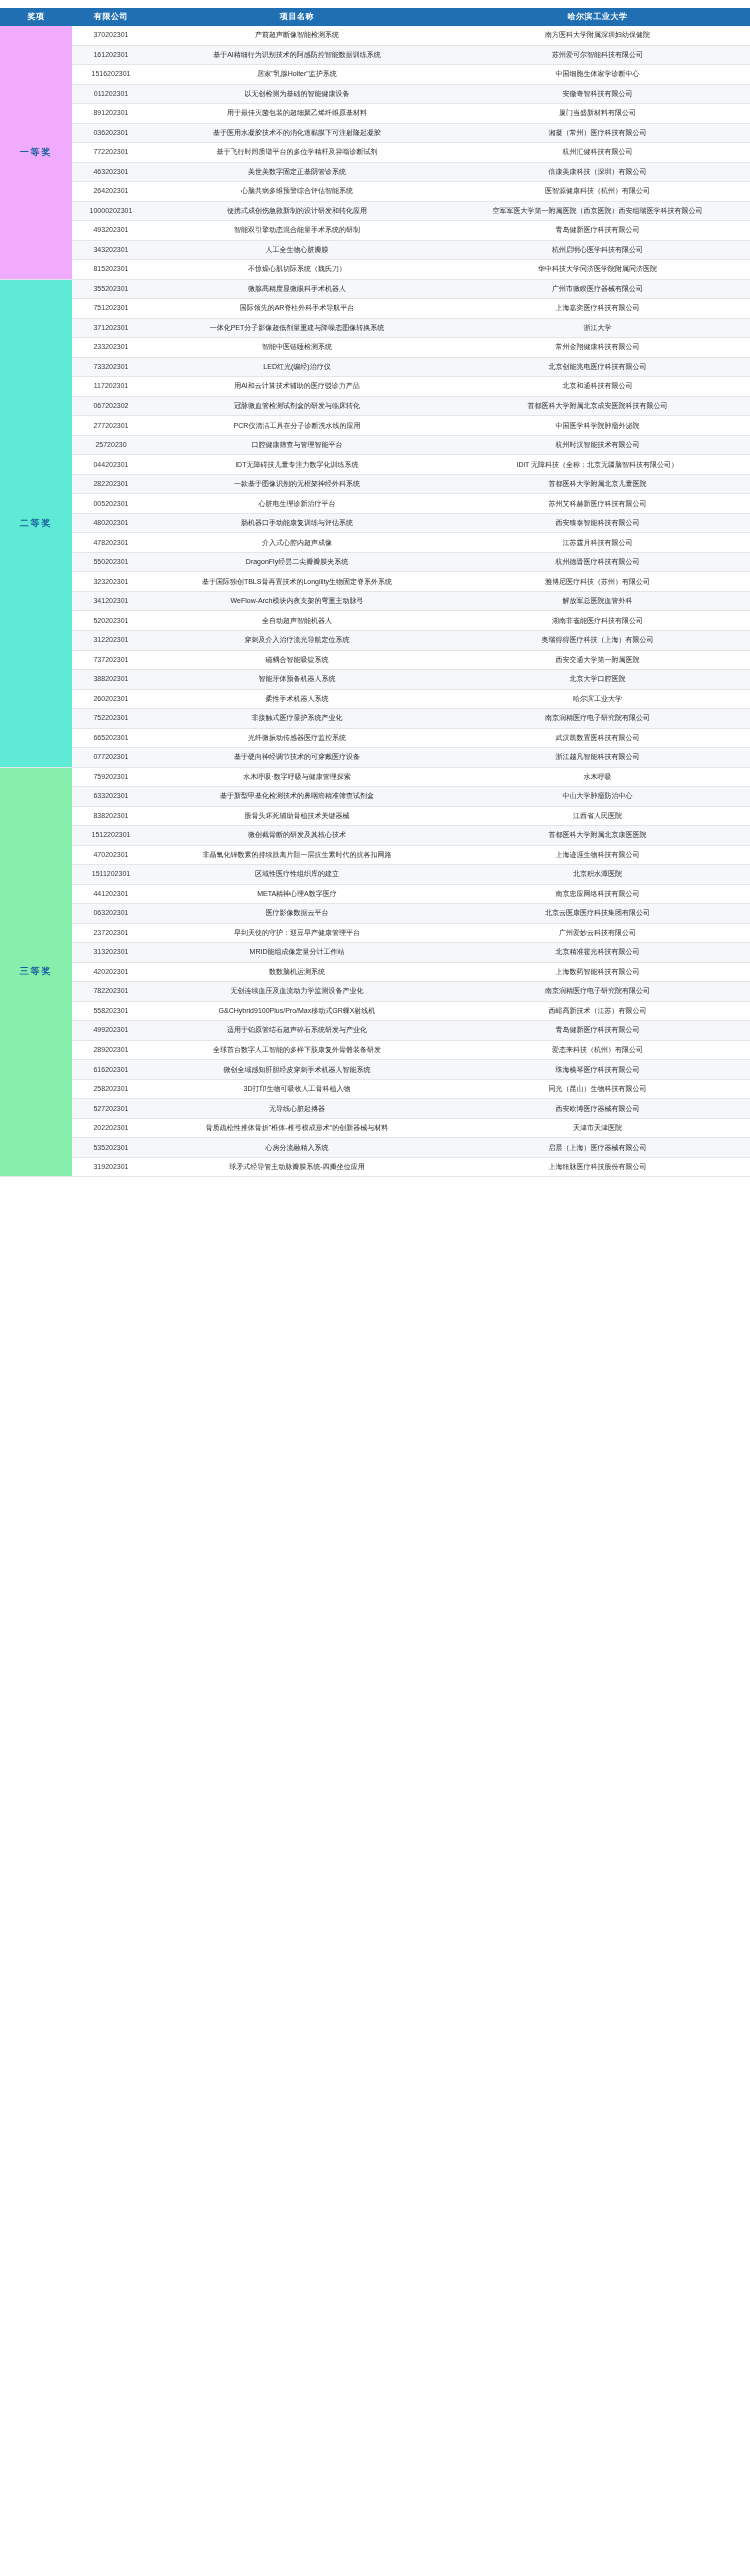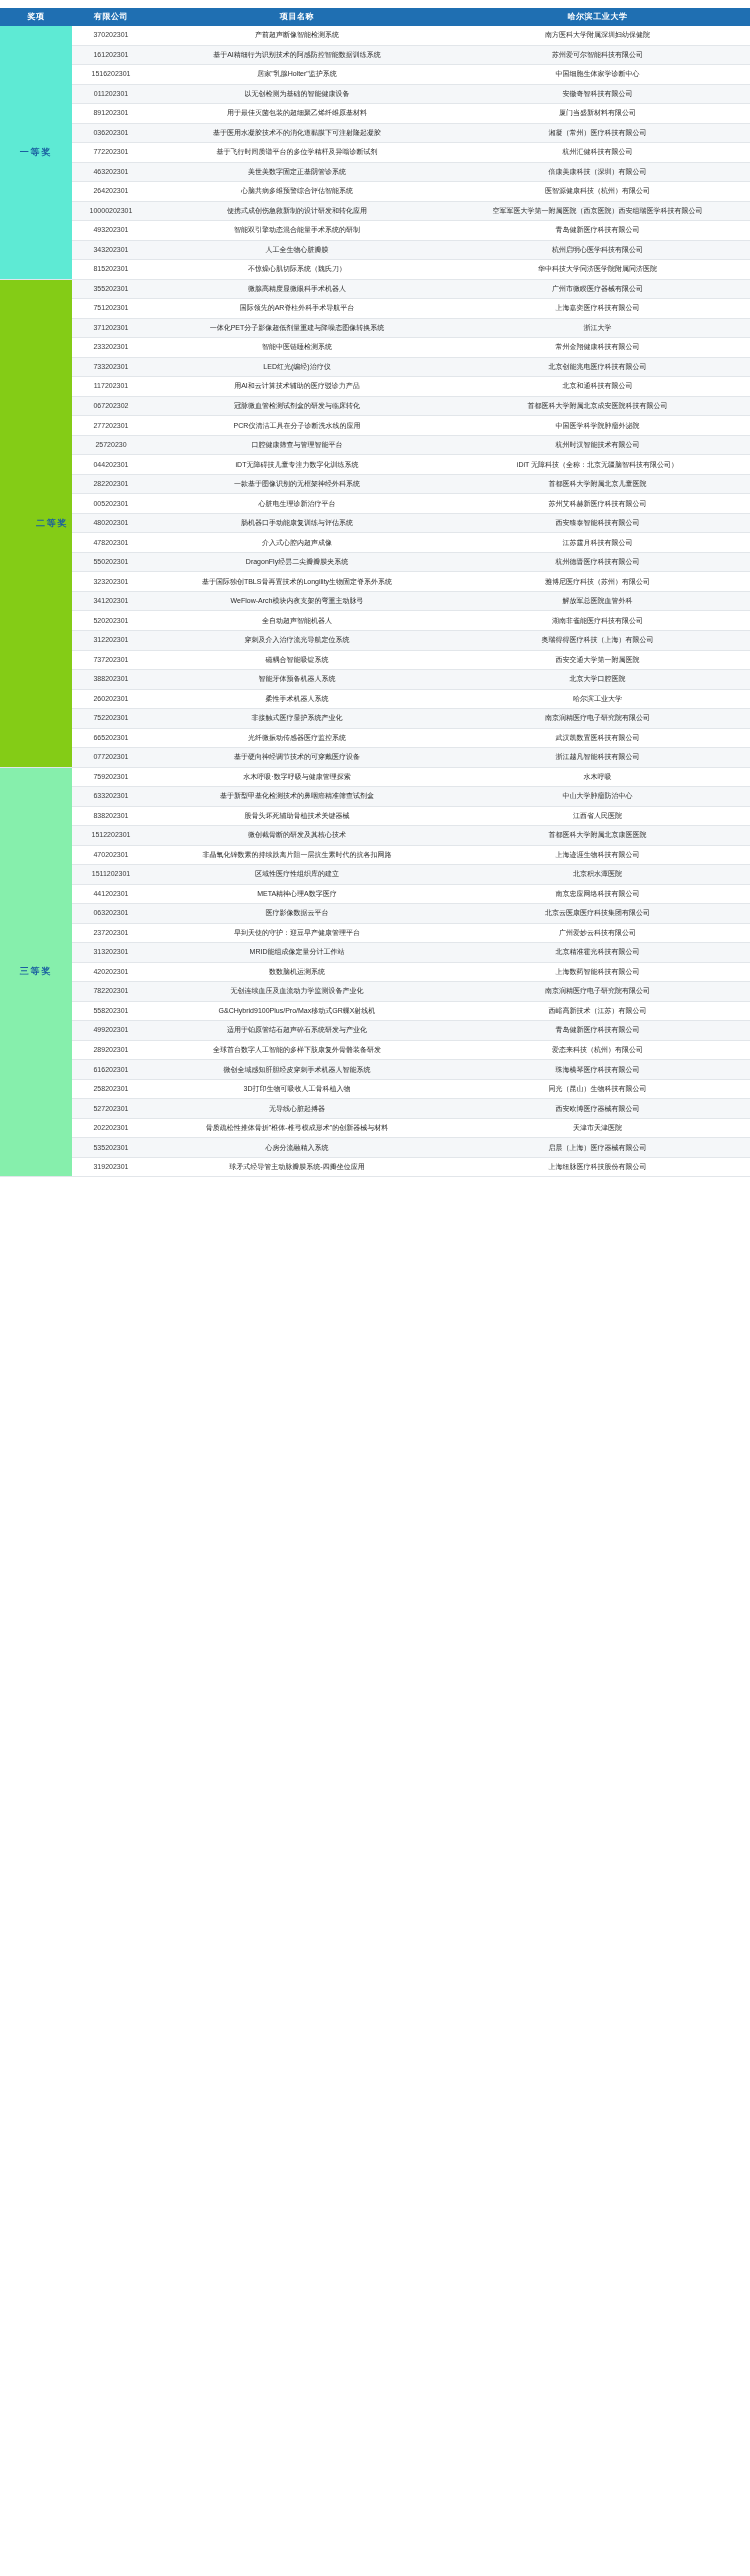--- a/index.html
+++ b/index.html
@@ -95,21 +95,21 @@
     <thead>
       <tr>
         <th>奖项</th>
         <th>有限公司</th>
         <th>项目名称</th>
         <th>哈尔滨工业大学</th>
       </tr>
     </thead>
     <tbody id="table-body">
         <tr>
-          <td class="award-cell" rowspan="13" style="background: #5eead4;">一等奖</td>
+          <td class="award-cell" rowspan="13" style="background: #f0abfc;">一等奖</td>
           <td class="code-cell">370202301</td>
           <td class="name-cell">产前超声断像智能检测系统</td>
           <td class="org-cell">南方医科大学附属深圳妇幼保健院</td>
         </tr>
         <tr class="alt">
           <td class="code-cell">161202301</td>
           <td class="name-cell">基于AI精细行为识别技术的阿感防控智能数据训练系统</td>
           <td class="org-cell">苏州爱可尔智能科技有限公司</td>
         </tr>
         <tr>
@@ -161,21 +161,21 @@
           <td class="code-cell">343202301</td>
           <td class="name-cell">人工全生物心脏瓣膜</td>
           <td class="org-cell">杭州启明心医学科技有限公司</td>
         </tr>
         <tr>
           <td class="code-cell">815202301</td>
           <td class="name-cell">不惊燥心肌切际系统（魏氏刀）</td>
           <td class="org-cell">华中科技大学同济医学院附属同济医院</td>
         </tr>
         <tr class="alt">
-          <td class="award-cell" rowspan="25" style="background: #84cc16; text-align: right;">二等奖</td>
+          <td class="award-cell" rowspan="25" style="background: #5eead4;">二等奖</td>
           <td class="code-cell">355202301</td>
           <td class="name-cell">微腺高精度显微眼科手术机器人</td>
           <td class="org-cell">广州市微睽医疗器械有限公司</td>
         </tr>
         <tr>
           <td class="code-cell">751202301</td>
           <td class="name-cell">国际领先的AR脊柱外科手术导航平台</td>
           <td class="org-cell">上海嘉奕医疗科技有限公司</td>
         </tr>
         <tr class="alt">

